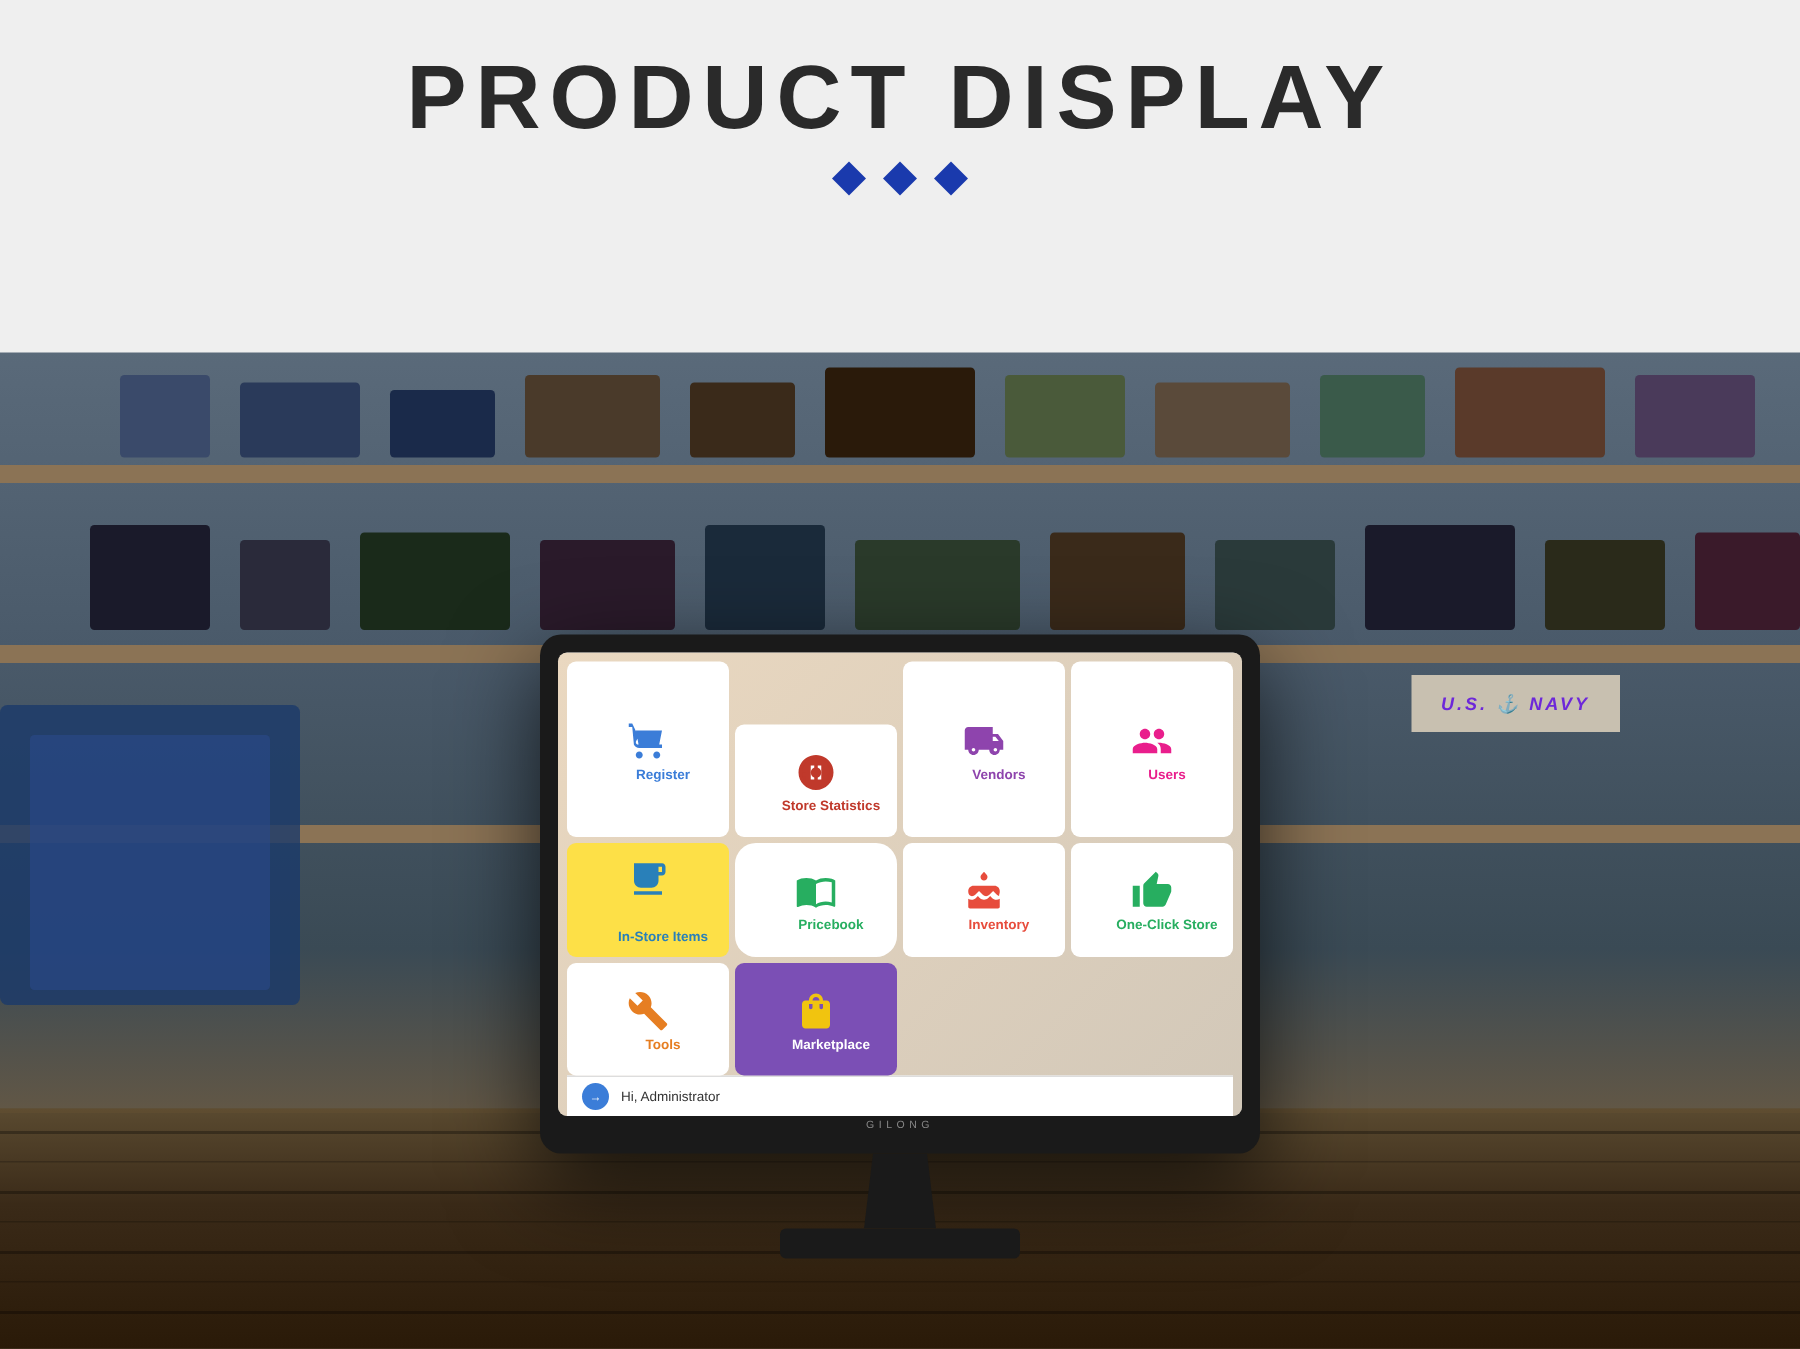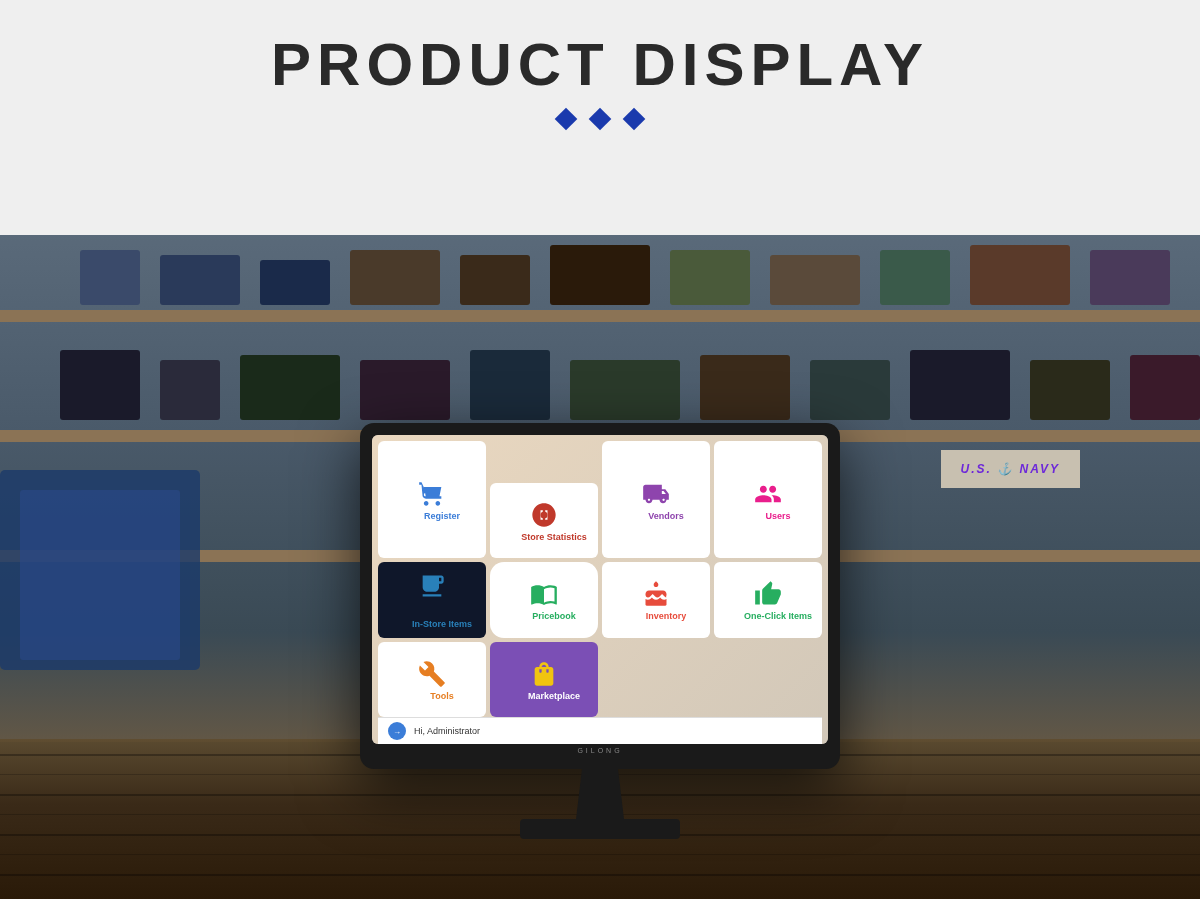--- a/index.html
+++ b/index.html
@@ -297,21 +297,21 @@
                   <path d="M20 8h-3V4H3c-1.1 0-2 .9-2 2v11h2c0 1.66 1.34 3 3 3s3-1.34 3-3h6c0 1.66 1.34 3 3 3s3-1.34 3-3h2v-5l-3-4zm-1.5 1.5l1.96 2.5H17V9.5h1.5zM6 18c-.55 0-1-.45-1-1s.45-1 1-1 1 .45 1 1-.45 1-1 1zm13.5-1c0 .55-.45 1-1 1s-1-.45-1-1 .45-1 1-1 1 .45 1 1z"></path>
                 </svg></div>
               <div class="tile-label" style="color: rgb(142, 68, 173);">Vendors</div>
             </div>
             <div class="app-tile" style="background: white;">
               <div class="tile-svg"><svg viewBox="0 0 24 24" fill="#e91e8c">
                   <path d="M16 11c1.66 0 2.99-1.34 2.99-3S17.66 5 16 5c-1.66 0-3 1.34-3 3s1.34 3 3 3zm-8 0c1.66 0 2.99-1.34 2.99-3S9.66 5 8 5C6.34 5 5 6.34 5 8s1.34 3 3 3zm0 2c-2.33 0-7 1.17-7 3.5V19h14v-2.5c0-2.33-4.67-3.5-7-3.5zm8 0c-.29 0-.62.02-.97.05 1.16.84 1.97 1.97 1.97 3.45V19h6v-2.5c0-2.33-4.67-3.5-7-3.5z"></path>
                 </svg></div>
               <div class="tile-label" style="color: rgb(233, 30, 140);">Users</div>
             </div>
-            <div class="app-tile" style="background: #0f172a; gap: 16px;">
+            <div class="app-tile" style="background: #fde047; gap: 16px;">
               <div class="tile-svg"><svg viewBox="0 0 24 24" fill="#2980b9">
                   <path d="M20 3H4v10c0 2.21 1.79 4 4 4h6c2.21 0 4-1.79 4-4v-3h2c1.11 0 2-.89 2-2V5c0-1.11-.89-2-2-2zm0 5h-2V5h2v3zM4 19h16v2H4z"></path>
                 </svg></div>
               <div class="tile-label" style="color: rgb(41, 128, 185);">In-Store Items</div>
             </div>
             <div class="app-tile" style="background: white; border-radius: 14px;">
               <div class="tile-svg"><svg viewBox="0 0 24 24" fill="#27ae60">
                   <path d="M21 5c-1.11-.35-2.33-.5-3.5-.5-1.95 0-4.05.4-5.5 1.5-1.45-1.1-3.55-1.5-5.5-1.5S2.45 4.9 1 6v14.65c0 .25.25.5.5.5.1 0 .15-.05.25-.05C3.1 20.45 5.05 20 6.5 20c1.95 0 4.05.4 5.5 1.5 1.35-.85 3.8-1.5 5.5-1.5 1.65 0 3.35.3 4.75 1.05.1.05.15.05.25.05.25 0 .5-.25.5-.5V6c-.6-.45-1.25-.75-2-1zm0 13.5c-1.1-.35-2.3-.5-3.5-.5-1.7 0-4.15.65-5.5 1.5V8c1.35-.85 3.8-1.5 5.5-1.5 1.2 0 2.4.15 3.5.5v11.5z"></path>
                 </svg></div>
               <div class="tile-label" style="color: rgb(39, 174, 96);">Pricebook</div>
@@ -319,21 +319,21 @@
             <div class="app-tile" style="background: white;">
               <div class="tile-svg"><svg viewBox="0 0 24 24" fill="#e74c3c">
                   <path d="M12 6c1.11 0 2-.89 2-2 0-.5-.2-.97-.5-1.33L12 1l-1.5 1.67c-.3.36-.5.83-.5 1.33 0 1.11.89 2 2 2zm4.6 9.99l-1.07-1.07-1.08 1.07c-1.3 1.3-3.58 1.31-4.89 0l-1.07-1.07-1.09 1.07C6.75 16.64 5.88 17 4.96 17c-.73 0-1.4-.23-1.96-.61V21c0 .55.45 1 1 1h16c.55 0 1-.45 1-1v-4.61c-.56.38-1.23.61-1.96.61-.92 0-1.79-.36-2.44-1.01zM18 9H6c-1.66 0-3 1.34-3 3v.57c0 1.15.95 2.43 2.12 2.43.7 0 1.38-.31 1.88-.81l2.15-2.16 2.15 2.16c.5.5 1.18.81 1.88.81.7 0 1.38-.31 1.88-.81l2.15-2.16 2.15 2.16c.5.5 1.18.81 1.88.81C20.05 15 21 13.72 21 12.57V12c0-1.66-1.34-3-3-3z"></path>
                 </svg></div>
               <div class="tile-label" style="color: rgb(231, 76, 60);">Inventory</div>
             </div>
             <div class="app-tile" style="background: white;">
               <div class="tile-svg"><svg viewBox="0 0 24 24" fill="#27ae60">
                   <path d="M1 21h4V9H1v12zm22-11c0-1.1-.9-2-2-2h-6.31l.95-4.57.03-.32c0-.41-.17-.79-.44-1.06L14.17 1 7.59 7.59C7.22 7.95 7 8.45 7 9v10c0 1.1.9 2 2 2h9c.83 0 1.54-.5 1.84-1.22l3.02-7.05c.09-.23.14-.47.14-.73v-2z"></path>
                 </svg></div>
-              <div class="tile-label" style="color: rgb(39, 174, 96);">One-Click Items</div>
+              <div class="tile-label" style="color: rgb(39, 174, 96);">One-Click Store</div>
             </div>
             <div class="app-tile" style="background: white;">
               <div class="tile-svg"><svg viewBox="0 0 24 24" fill="#e67e22">
                   <path d="M22.7 19l-9.1-9.1c.9-2.3.4-5-1.5-6.9-2-2-5-2.4-7.4-1.3L9 6 6 9 1.6 4.7C.4 7.1.9 10.1 2.9 12.1c1.9 1.9 4.6 2.4 6.9 1.5l9.1 9.1c.4.4 1 .4 1.4 0l2.3-2.3c.5-.4.5-1.1.1-1.4z"></path>
                 </svg></div>
               <div class="tile-label" style="color: rgb(230, 126, 34); text-align: right;">Tools</div>
             </div>
             <div class="app-tile marketplace" style="background: rgb(123, 79, 181);">
               <div class="tile-svg"><svg viewBox="0 0 24 24" fill="#f1c40f">
                   <path d="M18 6h-2c0-2.21-1.79-4-4-4S8 3.79 8 6H6c-1.1 0-2 .9-2 2v12c0 1.1.9 2 2 2h12c1.1 0 2-.9 2-2V8c0-1.1-.9-2-2-2zm-8 4c0 .55-.45 1-1 1s-1-.45-1-1V8h2v2zm2-6c1.1 0 2 .9 2 2h-4c0-1.1.9-2 2-2zm4 6c0 .55-.45 1-1 1s-1-.45-1-1V8h2v2z"></path>

